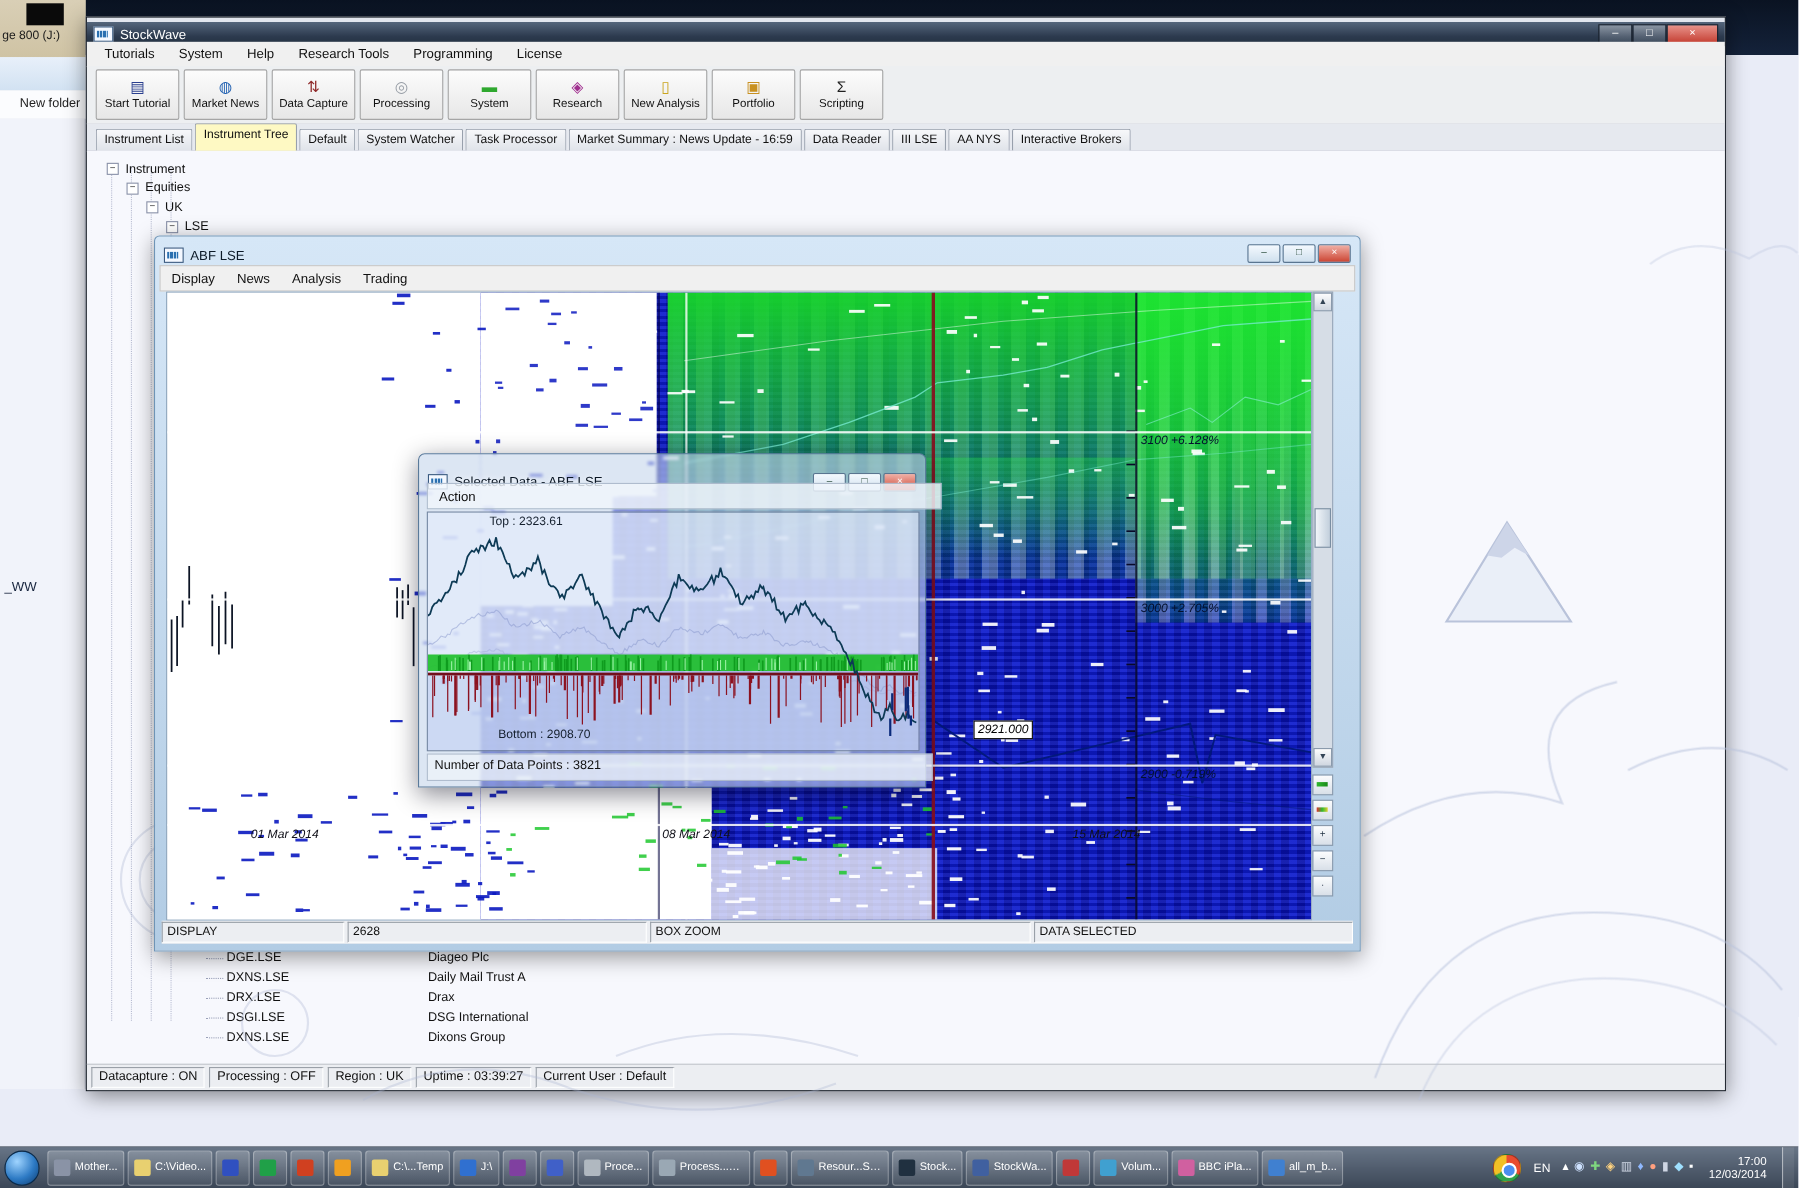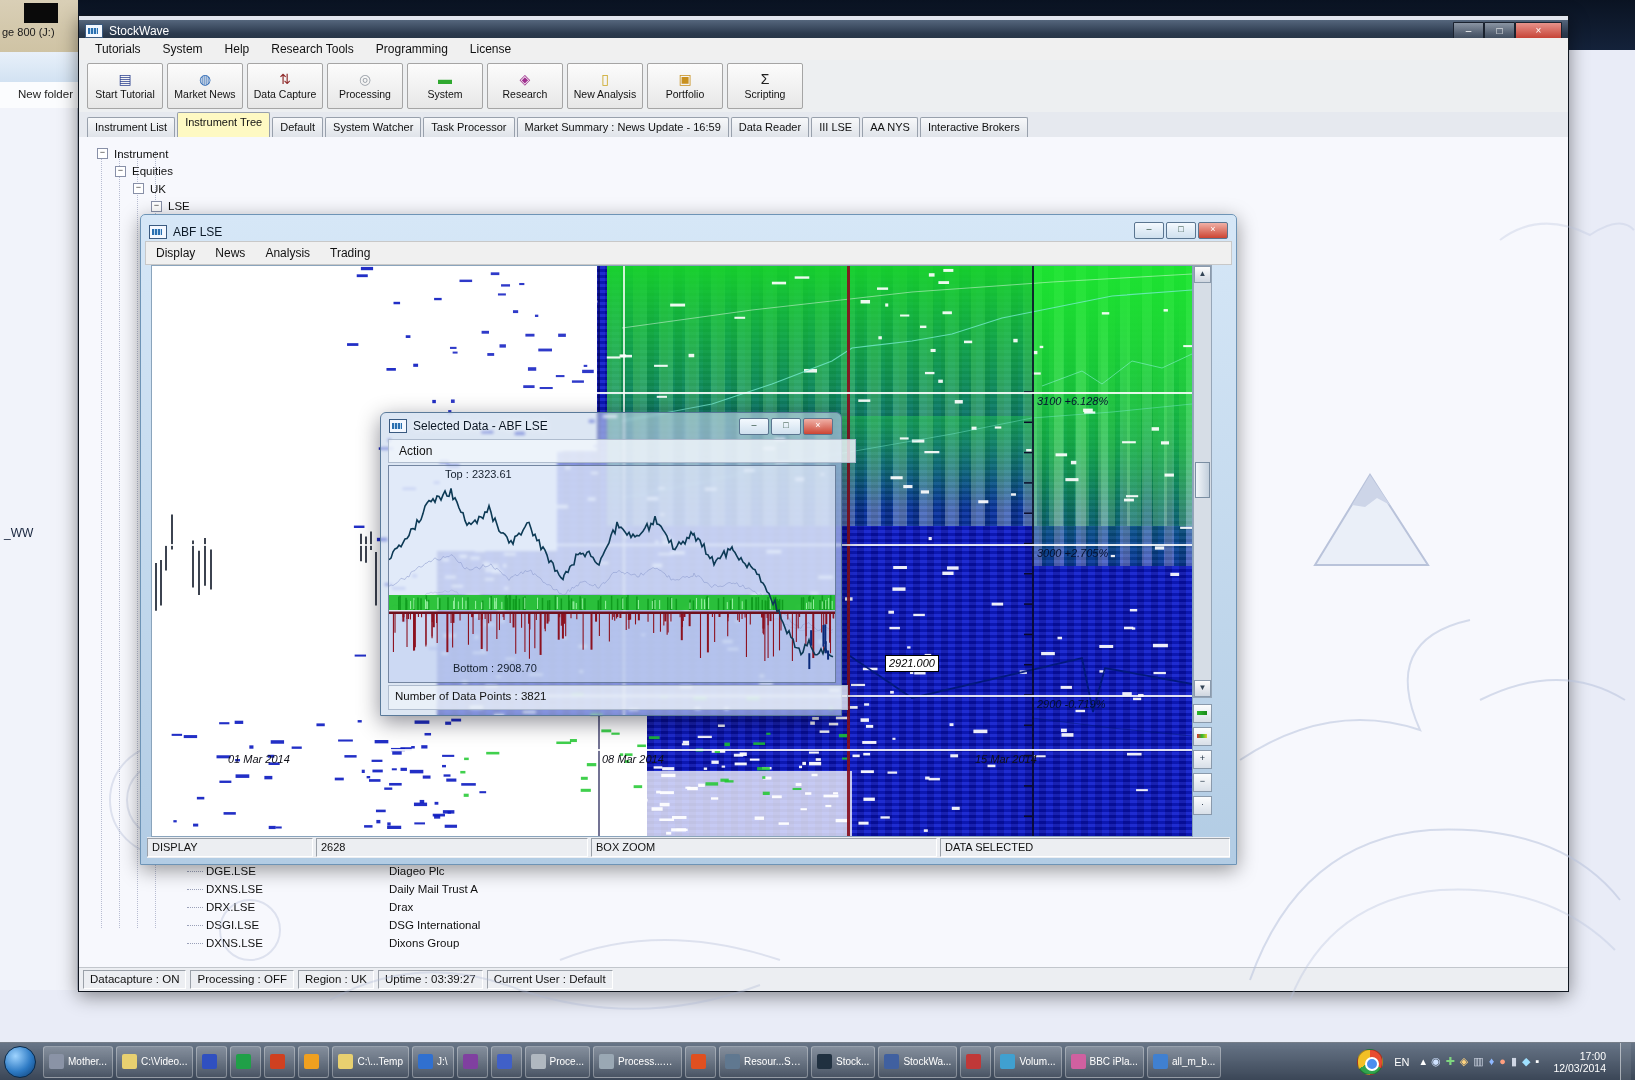--- a/index.html
+++ b/index.html
@@ -100,21 +100,21 @@
   .sbtns{left:1052px;top:489px;width:17px;}
   .sbtn{width:17px;height:17px;margin-bottom:4px;background:linear-gradient(180deg,#fcfdfe,#d8dfe8);
       border:1px solid #8a9aac;font-size:9px;text-align:center;line-height:15px;color:#234;position:relative;}
   .sbtn .mini{position:absolute;left:3px;top:6px;width:10px;height:4px;background:linear-gradient(90deg,#2fb82f,#1a8a1a);}
   .abf-status{left:6px;top:622px;width:1083px;height:21px;background:#eceef2;display:flex;gap:3px;align-items:center;}
   .acell{height:17px;line-height:17px;font-size:11px;color:#111;padding:0 4px;border:1px solid;border-color:#9aa0a8 #fff #fff #9aa0a8;}
   
   #sel{left:380px;top:412px;width:460px;height:302px;z-index:5;border-radius:6px 6px 0 0;
       background:rgba(198,214,236,.62);border:1px solid #5a7a9a;box-shadow:0 6px 22px rgba(0,0,20,.45);
       backdrop-filter:blur(1.5px);}
-  .sd-title{left:0;top:0;right:0;height:26px;display:flex;align-items:center;gap:6px;padding:0 8px;
+  .sd-title{left:0;top:12px;right:0;height:26px;display:flex;align-items:center;gap:6px;padding:0 8px;
       font-size:12px;color:#0a1624;text-shadow:0 0 5px rgba(255,255,255,.9);}
   .sd-menu{left:7px;top:26px;width:446px;height:22px;background:rgba(242,246,252,.82);border:1px solid rgba(160,175,195,.8);
       display:flex;align-items:center;padding:0 10px;font-size:12px;color:#111;}
   #sd-content{left:7px;top:52px;width:446px;height:216px;border:1px solid rgba(90,110,140,.8);
       background:rgba(228,236,250,.42);overflow:hidden;}
   #dlg-svg{left:0;top:0;width:446px;height:216px;}
   .sd-lab{position:absolute;font-size:11px;color:#15202e;white-space:nowrap;}
   .sd-status{left:7px;top:272px;width:446px;height:23px;background:rgba(238,243,250,.8);border:1px solid rgba(160,175,195,.8);
       font-size:11.5px;color:#111;line-height:21px;padding:0 6px;}
   

